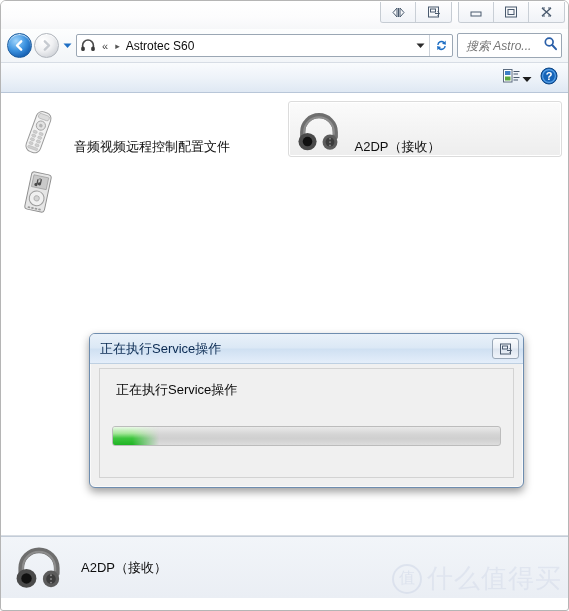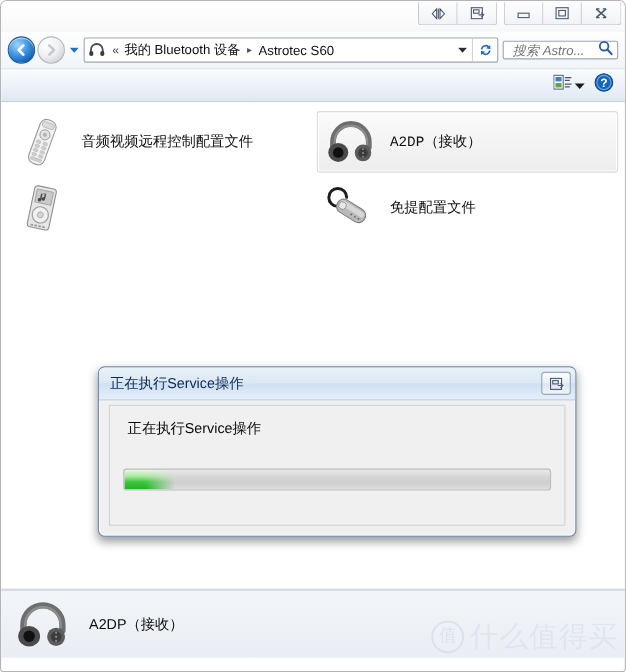--- a/index.html
+++ b/index.html
@@ -107,21 +107,21 @@
     width: 17px; height: 21px; flex: 0 0 auto;
     display: flex; align-items: center; justify-content: center;
   }
   #refresh-btn {
     width: 23px; height: 21px; flex: 0 0 auto;
     border-left: 1px solid #cdd3da;
     display: flex; align-items: center; justify-content: center;
   }
   #searchbox {
     flex: 0 0 105px;
-    height: 17px;
+    height: 25px;
     margin-left: 4px;
     background: #ffffff;
     border: 1px solid #9ba7b4;
     border-radius: 2px;
     display: flex; align-items: center;
     padding: 0 3px 0 6px;
   }
   #search-input {
     flex: 1 1 auto;
     border: none; outline: none;
@@ -160,26 +160,25 @@
   #items-grid {
     position: absolute;
     top: 8px; left: 6px; right: 6px;
     display: grid;
     grid-template-columns: 1fr 1fr;
     grid-auto-rows: 56px;
     gap: 4px 6px;
   }
   .item {
     display: flex;
-    align-items: center;
+    align-items: flex-end;
     padding: 0 8px;
     border: 1px solid transparent;
     border-radius: 3px;
     gap: 14px;
-    font-family: Liberation Mono, monospace;
   }
   .item.selected {
     background: linear-gradient(to bottom,#fbfbfb 0%, #ededed 100%);
     border: 1px solid #dcdcdc;
     box-shadow: inset 0 0 0 1px #ffffff;
   }
   .item-icon {
     width: 44px; height: 48px;
     flex: 0 0 auto;
     display: flex; align-items: center; justify-content: center;
@@ -354,21 +353,20 @@
 
     <div id="addressbar">
       <span class="crumb-icon">
         <svg width="16" height="15" viewBox="0 0 16 15">
           <path d="M2.6 9.2 V7.4 a5.4 5.4 0 0 1 10.8 0 V9.2" fill="none" stroke="#4a4a4a" stroke-width="1.6"></path>
           <rect x="1.2" y="8.4" width="3.6" height="4.6" rx="1.6" fill="#3b3b3b"></rect>
           <rect x="11.2" y="8.4" width="3.6" height="4.6" rx="1.6" fill="#3b3b3b"></rect>
         </svg>
       </span>
       <span class="crumb-chev">«</span>
-      <span class="crumb-text">我的 Bluetooth 设备</span>
       <span class="crumb-sep">▸</span>
       <span class="crumb-text">Astrotec S60</span>
       <span class="addr-spacer"></span>
       <span id="addr-dropdown">
         <svg width="9" height="6" viewBox="0 0 9 6">
             <path d="M0.5 0.5 L4.5 5 L8.5 0.5 Z" fill="#2b2b2b"></path>
           </svg>
       </span>
       <span id="refresh-btn">
         <svg width="15" height="15" viewBox="0 0 15 15">
@@ -477,38 +475,20 @@
                 <rect x="14" y="40" width="2.6" height="1.6" rx=".6"></rect>
                 <rect x="17.6" y="40" width="2.6" height="1.6" rx=".6"></rect>
                 <rect x="21.2" y="40" width="2.6" height="1.6" rx=".6"></rect>
                 <rect x="24.8" y="40" width="2.6" height="1.6" rx=".6"></rect>
               </g>
             </g>
           </svg>
         </span>
       </div>
 
-      <div class="item">
-        <span class="item-icon">
-          <svg width="46" height="46" viewBox="0 0 46 46">
-            <path d="M19 13 A8.5 8.5 0 1 0 10.5 21.5 A6 6 0 0 0 15 19" fill="none" stroke="#1c1c1c" stroke-width="2.8" stroke-linecap="round"></path>
-            <g transform="rotate(32 23 26)">
-              <rect x="8" y="19" width="30" height="13.5" rx="6.5" fill="#b9b9b9" stroke="#7c7c7c" stroke-width="1"></rect>
-              <rect x="10" y="21" width="26" height="5" rx="2.5" fill="#dcdcdc" opacity=".85"></rect>
-              <circle cx="13.5" cy="25.8" r="3.6" fill="#e9e9e9" stroke="#8b8b8b" stroke-width=".8"></circle>
-              <g fill="#6d6d6d">
-                <circle cx="25" cy="28.5" r=".9"></circle>
-                  <circle cx="29" cy="28.5" r=".9"></circle>
-                  <circle cx="33" cy="28.5" r=".9"></circle>
-              </g>
-            </g>
-          </svg>
-        </span>
-        <span class="item-label">免提配置文件</span>
-      </div>
 
     </div>
 
     <div id="dialog">
       <div id="dialog-titlebar">
         <span id="dialog-title">正在执行Service操作</span>
         <span id="dialog-tb-btn">
           <svg width="14" height="12" viewBox="0 0 14 12">
             <rect x="1.5" y="1" width="10" height="10" fill="none" stroke="#4a5a6e" stroke-width="1"></rect>
             <rect x="3.5" y="3" width="5" height="3" fill="none" stroke="#4a5a6e" stroke-width="1"></rect>

